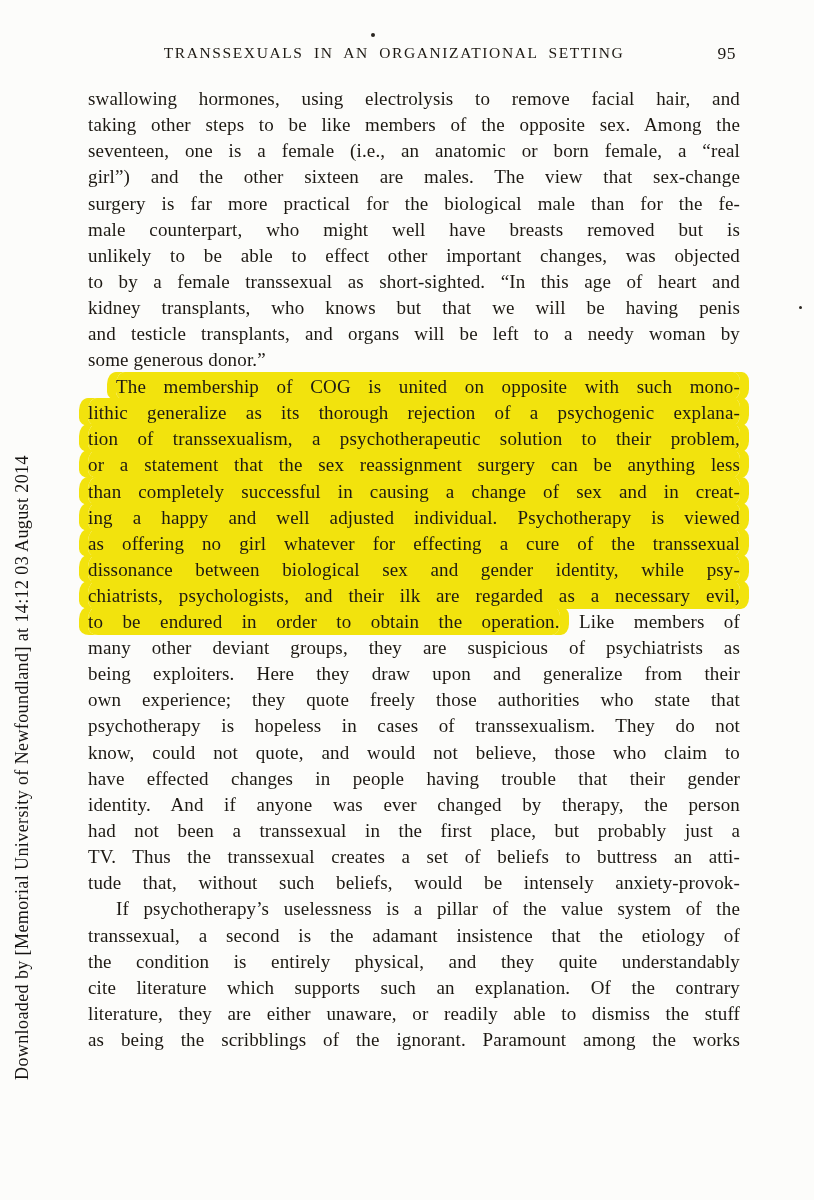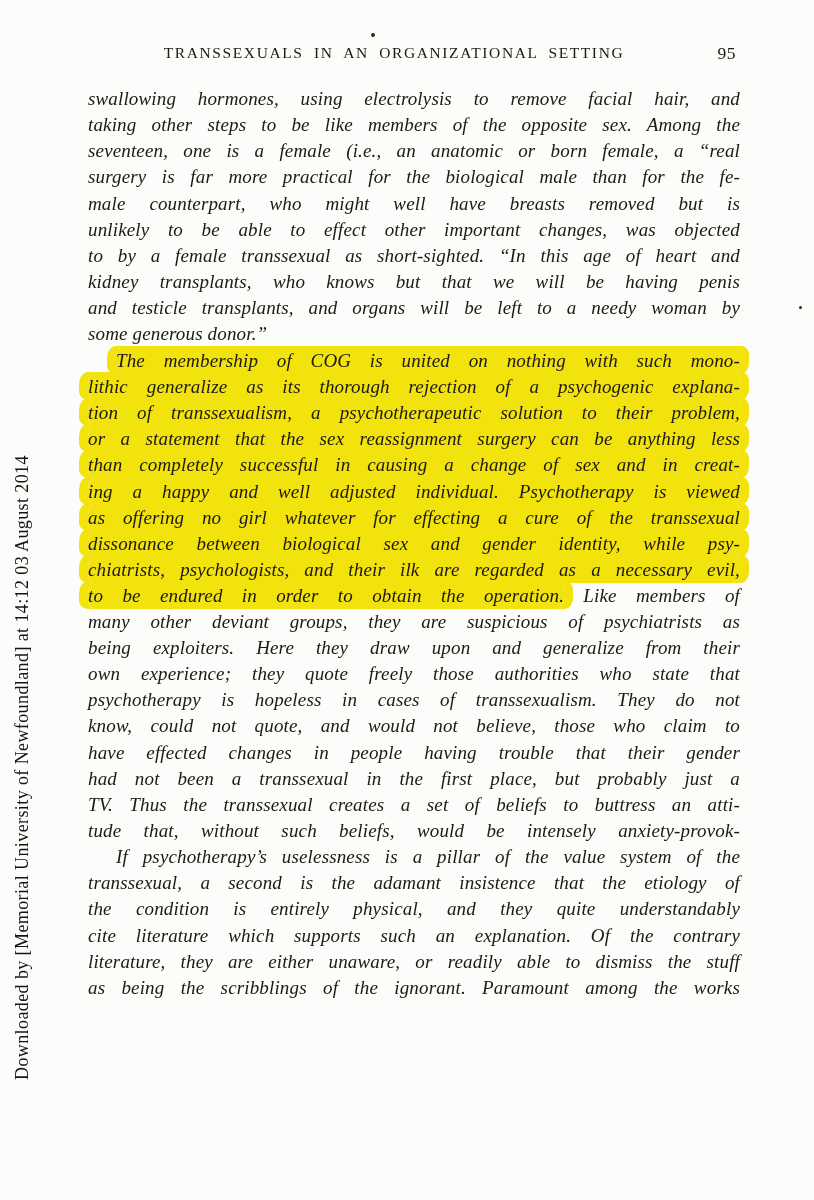--- a/index.html
+++ b/index.html
@@ -24,21 +24,20 @@
     font-weight:normal;
   }
   .header-pagenum{
     position:absolute;right:4px;top:-1px;font-size:17.5px;letter-spacing:.5px;
   }
   
   .body-text{
     position:absolute;left:88px;top:86px;width:652px;
     font-size:19px;line-height:26.15px;
     letter-spacing:.15px;
-    font-style:italic;
   }
   .line{
     text-align:justify;
     text-align-last:justify;
     white-space:normal;
     height:26.15px;
     overflow:visible;
   }
   .line.flush{text-align-last:left;}
   .line.indent{padding-left:28px;}
@@ -74,43 +73,45 @@
     <div class="header-pagenum">95</div>
   </div>
 
   <div class="speck speck-1"></div>
   <div class="speck speck-2"></div>
 
   <div class="body-text" id="body-text">
       <div class="line"><span>swallowing hormones, using electrolysis to remove facial hair, and</span></div>
       <div class="line"><span>taking other steps to be like members of the opposite sex. Among the</span></div>
       <div class="line"><span>seventeen, one is a female (i.e., an anatomic or born female, a “real</span></div>
+      <div class="line"><span>girl”) and the other sixteen are males. The view that sex-change</span></div>
       <div class="line"><span>surgery is far more practical for the biological male than for the fe-</span></div>
       <div class="line"><span>male counterpart, who might well have breasts removed but is</span></div>
       <div class="line"><span>unlikely to be able to effect other important changes, was objected</span></div>
       <div class="line"><span>to by a female transsexual as short-sighted. “In this age of heart and</span></div>
       <div class="line"><span>kidney transplants, who knows but that we will be having penis</span></div>
       <div class="line"><span>and testicle transplants, and organs will be left to a needy woman by</span></div>
       <div class="line flush"><span>some generous donor.”</span></div>
-      <div class="line indent"><span class="hl">The membership of COG is united on nothing with such mono-</span></div>
+      <div class="line indent"><span class="hl">The membership of COG is united on opposite with such mono-</span></div>
       <div class="line"><span class="hl">lithic generalize as its thorough rejection of a psychogenic explana-</span></div>
       <div class="line"><span class="hl">tion of transsexualism, a psychotherapeutic solution to their problem,</span></div>
       <div class="line"><span class="hl">or a statement that the sex reassignment surgery can be anything less</span></div>
       <div class="line"><span class="hl">than completely successful in causing a change of sex and in creat-</span></div>
       <div class="line"><span class="hl">ing a happy and well adjusted individual. Psychotherapy is viewed</span></div>
       <div class="line"><span class="hl">as offering no girl whatever for effecting a cure of the transsexual</span></div>
       <div class="line"><span class="hl">dissonance between biological sex and gender identity, while psy-</span></div>
       <div class="line"><span class="hl">chiatrists, psychologists, and their ilk are regarded as a necessary evil,</span></div>
       <div class="line"><span class="hl">to be endured in order to obtain the operation.</span><span> Like members of</span></div>
       <div class="line"><span>many other deviant groups, they are suspicious of psychiatrists as</span></div>
       <div class="line"><span>being exploiters. Here they draw upon and generalize from their</span></div>
       <div class="line"><span>own experience; they quote freely those authorities who state that</span></div>
       <div class="line"><span>psychotherapy is hopeless in cases of transsexualism. They do not</span></div>
       <div class="line"><span>know, could not quote, and would not believe, those who claim to</span></div>
       <div class="line"><span>have effected changes in people having trouble that their gender</span></div>
+      <div class="line"><span>identity. And if anyone was ever changed by therapy, the person</span></div>
       <div class="line"><span>had not been a transsexual in the first place, but probably just a</span></div>
       <div class="line"><span>TV. Thus the transsexual creates a set of beliefs to buttress an atti-</span></div>
       <div class="line"><span>tude that, without such beliefs, would be intensely anxiety-provok-</span></div>
       <div class="line indent"><span>If psychotherapy’s uselessness is a pillar of the value system of the</span></div>
       <div class="line"><span>transsexual, a second is the adamant insistence that the etiology of</span></div>
       <div class="line"><span>the condition is entirely physical, and they quite understandably</span></div>
       <div class="line"><span>cite literature which supports such an explanation. Of the contrary</span></div>
       <div class="line"><span>literature, they are either unaware, or readily able to dismiss the stuff</span></div>
       <div class="line"><span>as being the scribblings of the ignorant. Paramount among the works</span></div>
     </div>

